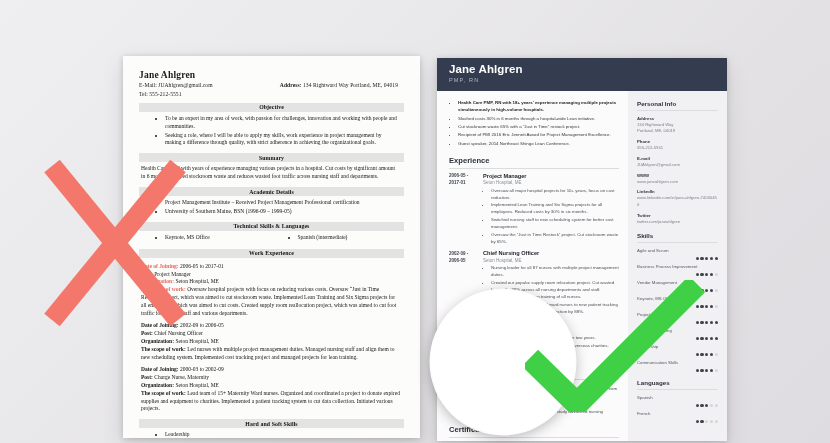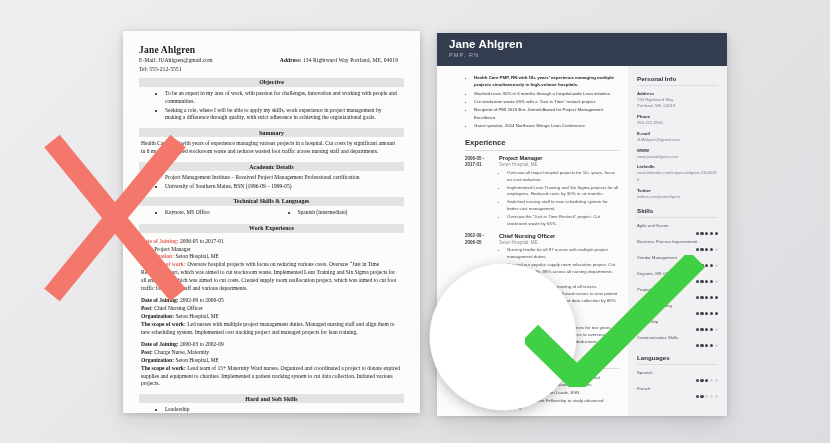--- a/index.html
+++ b/index.html
@@ -1,21 +1,21 @@
 <!DOCTYPE html>
 <html><head>
 <meta charset="utf-8">
 <style>
   html,body{margin:0;padding:0;}
   body{
     width:830px;height:443px;overflow:hidden;position:relative;
     font-family:"Liberation Sans", sans-serif;
     background:linear-gradient(135deg,#efeff1 0%,#e9e8ea 35%,#e2e0e3 70%,#dedce0 100%);
   }
-  .stage{position:absolute;inset:0;}
+  .stage{position:absolute;inset:0;margin-top:25px;}
 
   
   .doc-left{
     position:absolute;left:123px;top:31px;width:297px;height:382px;
     background:#fcfcfb;
     box-shadow:0 1px 6px rgba(0,0,0,.18), 0 8px 22px rgba(0,0,0,.10);
     overflow:hidden;
   }
   .dl-pad{padding:14px 16px 0 16px;}
   .dl-name{font-family:"Liberation Serif",serif;font-weight:bold;font-size:9.5px;color:#1b1b1b;letter-spacing:.2px;}
@@ -41,21 +41,21 @@
   .doc-right{
     position:absolute;left:437px;top:33px;width:290px;height:383px;
     background:#fbfbfb;
     box-shadow:0 1px 6px rgba(0,0,0,.16), 0 8px 22px rgba(0,0,0,.10);
     overflow:hidden;
   }
   .dr-head{background:#343d4f;height:33px;padding:5px 0 0 12px;box-sizing:border-box;}
   .dr-name{color:#ffffff;font-size:11.5px;font-weight:bold;letter-spacing:.1px;}
   .dr-sub{color:#aeb5c2;font-size:5.6px;letter-spacing:1.1px;margin-top:2px;}
   .dr-body{display:flex;height:350px;}
-  .dr-main{width:191px;box-sizing:border-box;padding:8px 9px 0 28px;background:#fbfbfb;}
+  .dr-main{width:191px;box-sizing:border-box;padding:8px 9px 0 12px;background:#fbfbfb;}
   .dr-side{width:99px;box-sizing:border-box;background:#f1f1f3;padding:9px 9px 0 9px;}
 
   ul.dr-top{margin:0;padding:0 0 0 9px;list-style:disc;}
   ul.dr-top li{font-size:4.4px;line-height:1.65;color:#33373d;margin-bottom:1.1px;}
   ul.dr-top li.b{font-weight:bold;color:#222;}
 
   .dr-h2{font-size:7.6px;font-weight:bold;color:#2c313a;margin:9px 0 0 0;}
   .dr-rule{height:1px;background:#dcdcde;margin:3px 0 4px 0;}
 
   .dr-entry{display:flex;margin-bottom:4px;}

